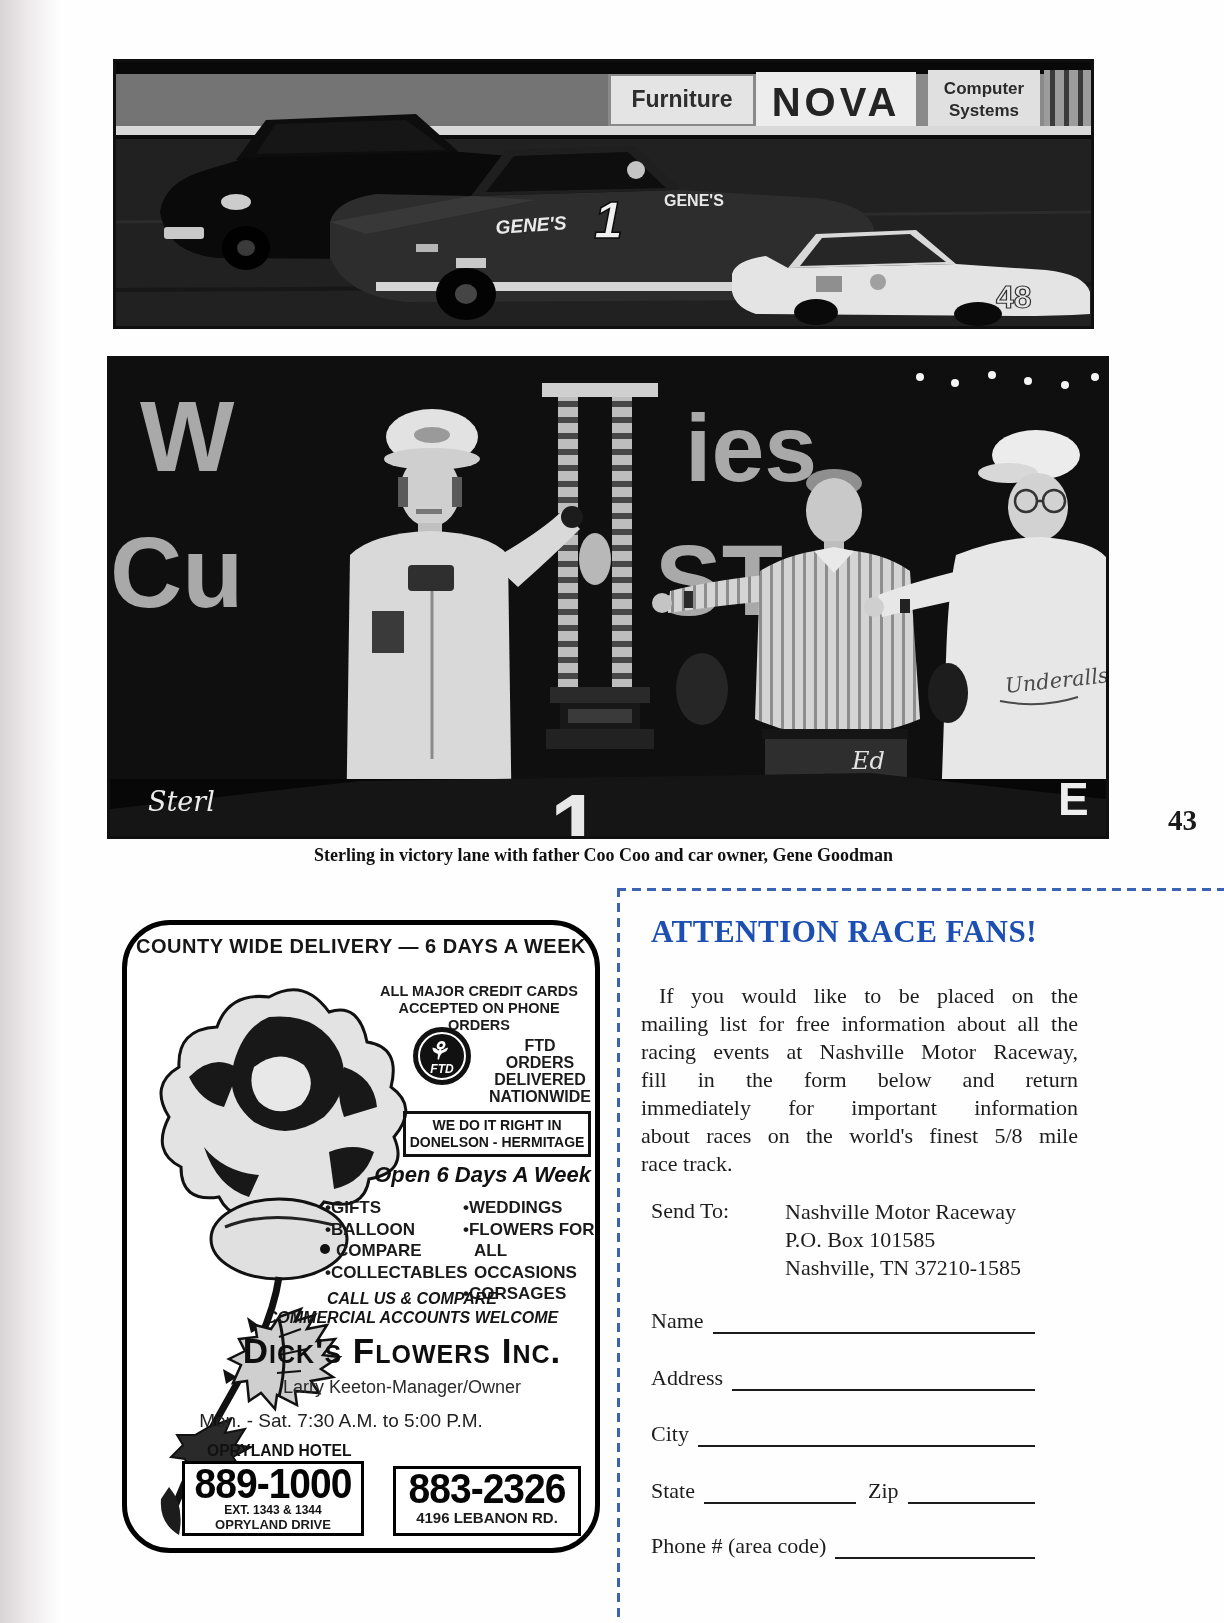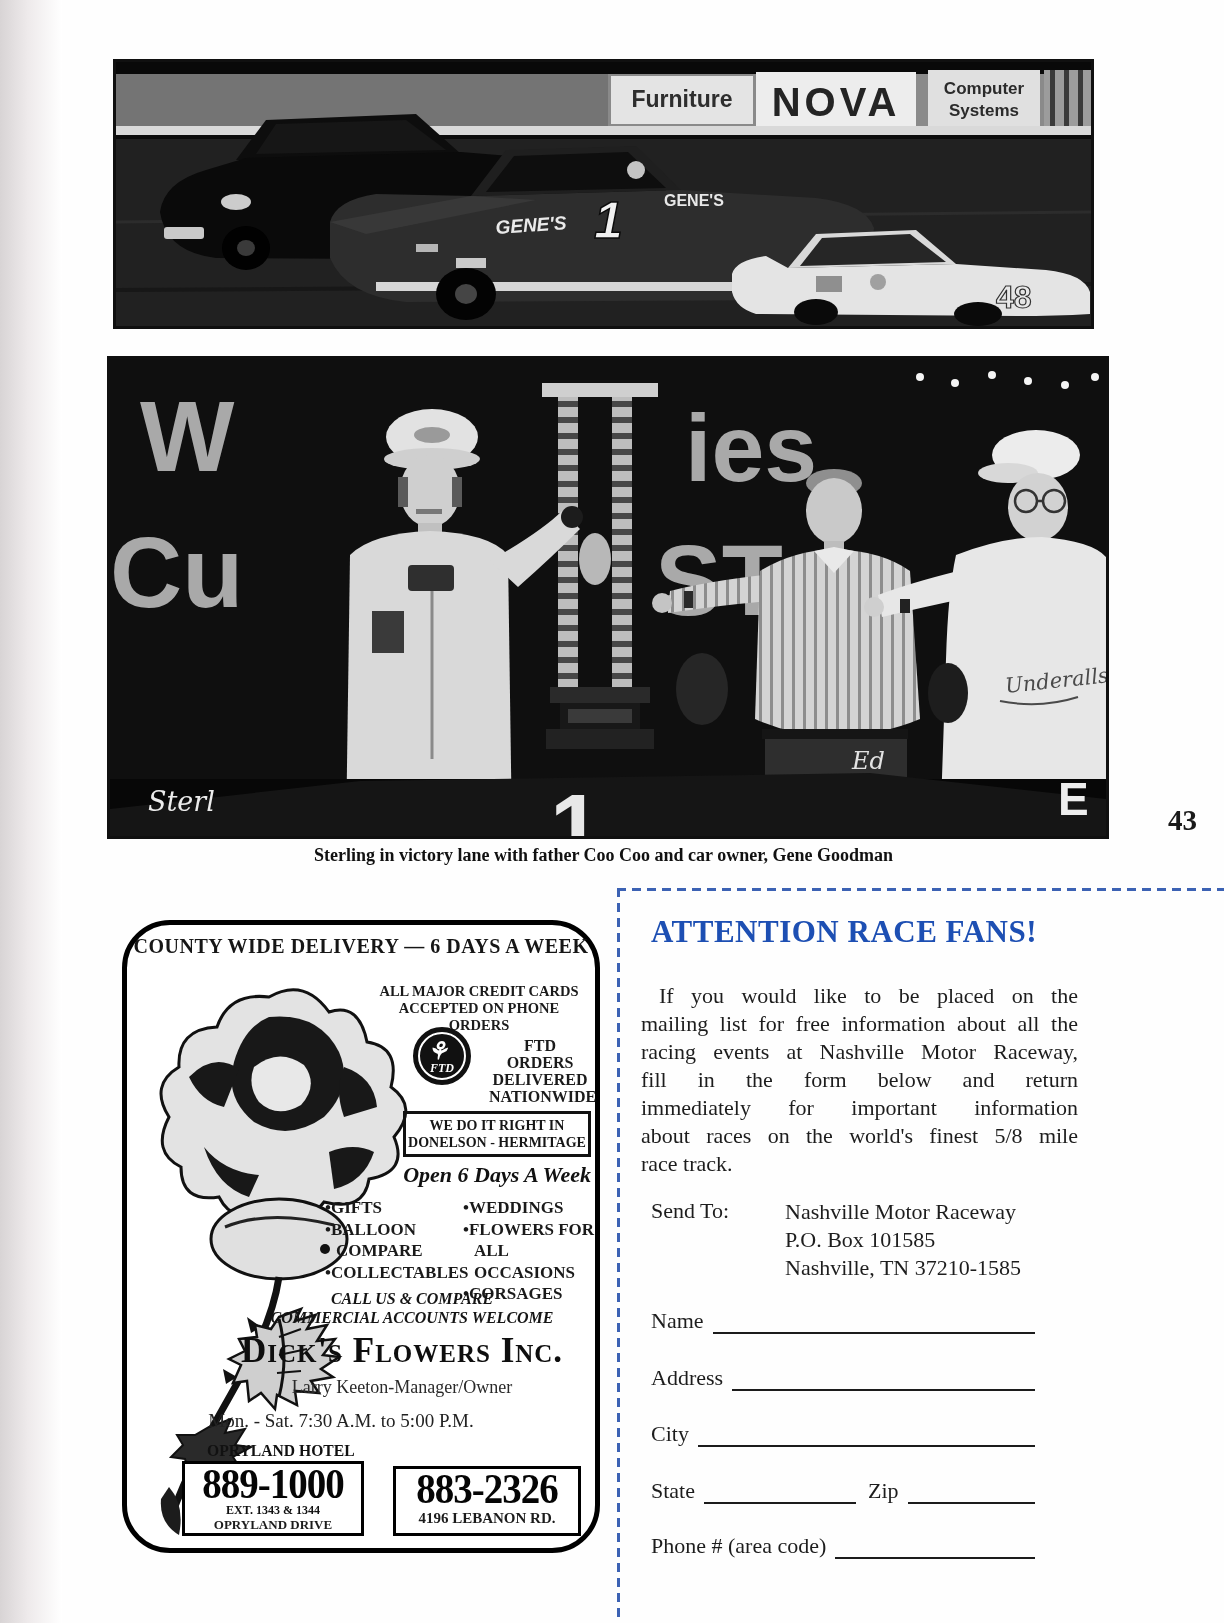--- a/index.html
+++ b/index.html
@@ -15,21 +15,21 @@
   .photo svg{display:block;}
 
   .page-number{position:absolute;left:1168px;top:804px;font-family:"Liberation Serif",serif;
         font-weight:bold;font-size:29px;color:#1a1a1a;}
   .caption{position:absolute;left:113px;top:845px;width:981px;text-align:center;
         font-family:"Liberation Serif",serif;font-weight:bold;font-size:18px;color:#111;}
 
   
   .flower-ad{position:absolute;left:122px;top:920px;width:478px;height:633px;
         border:5px solid #000;border-radius:48px;background:#fff;box-sizing:border-box;}
-  .ad-inner{position:absolute;left:0;top:0;right:0;bottom:0;font-family:Liberation Serif, serif;}
+  .ad-inner{position:absolute;left:0;top:0;right:0;bottom:0;}
   .ad-header{position:absolute;top:10px;left:0;right:0;text-align:center;
         font-weight:bold;font-size:20px;letter-spacing:.5px;color:#161616;}
   .rose{position:absolute;left:2px;top:32px;}
   .credit-note{position:absolute;left:243px;top:58px;width:218px;text-align:center;
         font-weight:bold;font-size:14.5px;line-height:17px;color:#1b1b1b;}
   .ftd-logo{position:absolute;left:286px;top:102px;width:58px;height:58px;border-radius:50%;
         background:#111;border:3px solid #111;box-sizing:border-box;overflow:hidden;}
   .ftd-logo .ring{position:absolute;left:2px;top:2px;right:2px;bottom:2px;border:2px solid #fff;border-radius:50%;}
   .ftd-logo .runner{position:absolute;left:13px;top:8px;width:30px;height:26px;color:#fff;font-size:24px;line-height:26px;font-weight:bold;transform:skewX(-12deg);}
   .ftd-logo .ftd-word{position:absolute;left:0;right:0;bottom:6px;text-align:center;color:#fff;

